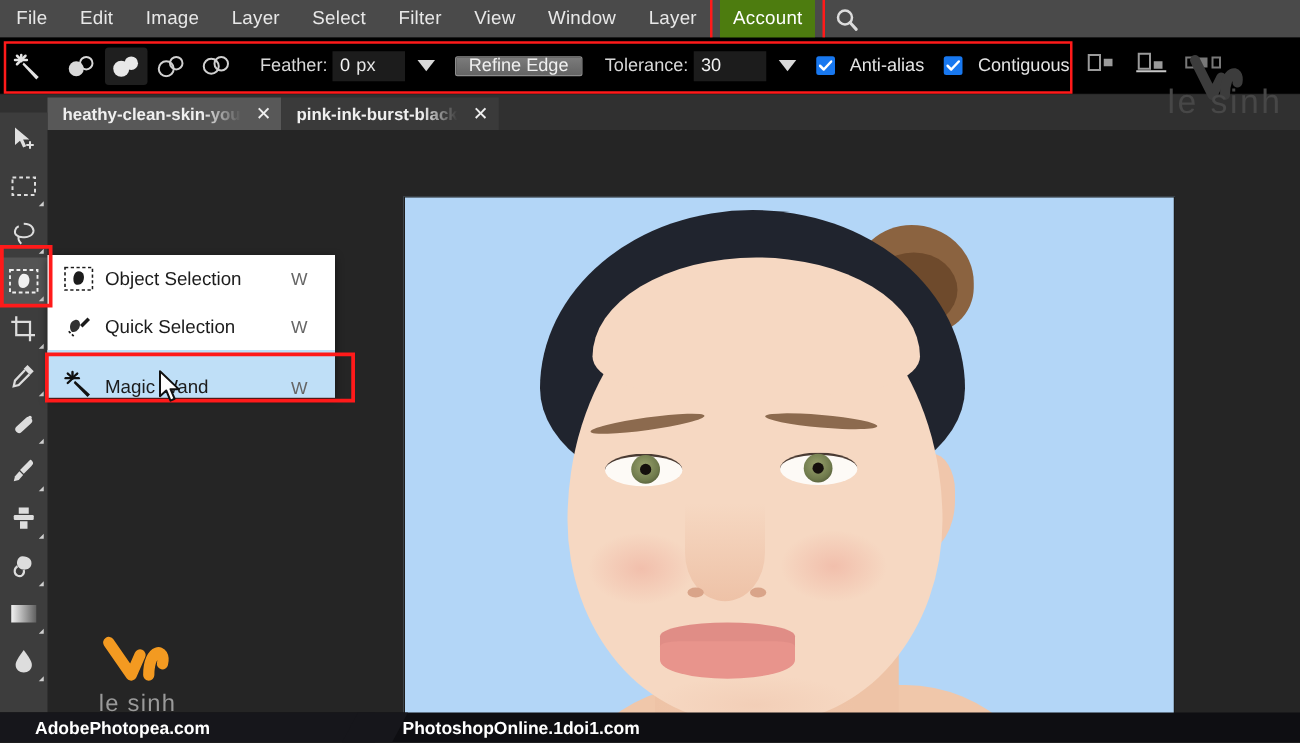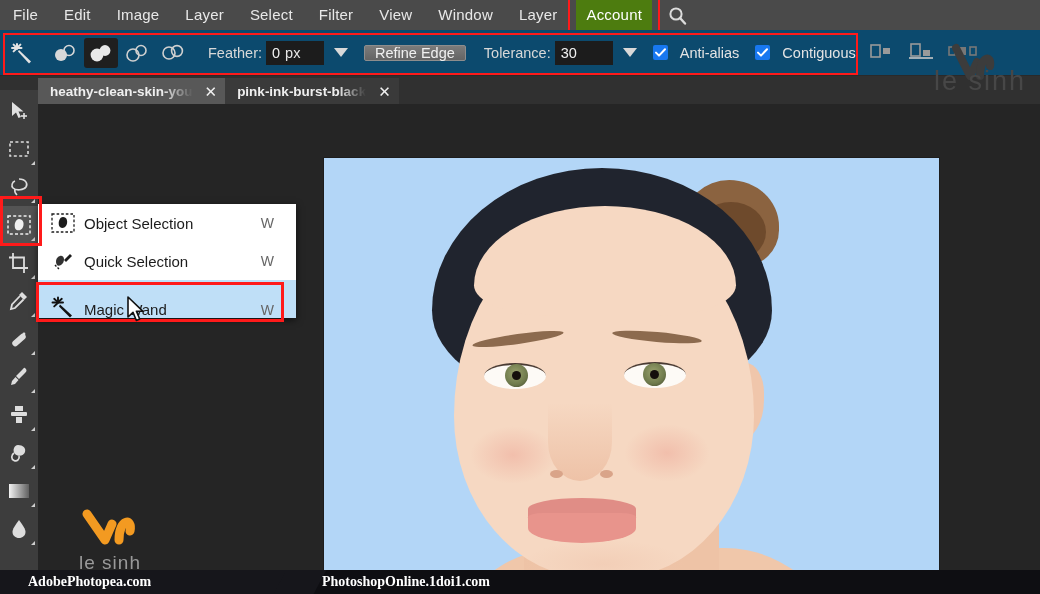--- a/index.html
+++ b/index.html
@@ -15,21 +15,21 @@
   .menu-item.account { background:#4d7c0f; color:#fff; padding:12px 10px;
     line-height:22px; margin:0 6px; position:relative; }
   .menu-account-wrap { position:relative; display:flex; align-items:center; }
   .menu-hl { position:absolute; left:-2px; top:-2px; right:-2px; bottom:-2px;
     border:2px solid #ff1a1a; pointer-events:none; }
   .search-ic { width:26px; height:30px; display:flex; align-items:center;
     justify-content:center; margin-left:6px; }
 
   
   .optbar { position:absolute; left:0; top:30px; width:1040px; height:46px;
-    background:#0c4a6e; display:flex; align-items:center; border-bottom:1px solid #2a2a2a; }
+    background:#000000; display:flex; align-items:center; border-bottom:1px solid #2a2a2a; }
   .opt-wand { width:44px; height:46px; display:flex; align-items:center; justify-content:center; }
   .selmodes { display:flex; align-items:center; gap:2px; margin-left:4px; }
   .selmode { width:34px; height:30px; display:flex; align-items:center; justify-content:center;
     border-radius:3px; }
   .selmode.on { background:#1f1f1f; }
   .opt-label { color:#d8d8d8; font-size:14.5px; margin-left:18px; white-space:nowrap; }
   .numfield { background:#1c1c1c; color:#f2f2f2; font-size:14.5px;
     height:24px; display:flex; align-items:center; padding:0 6px; min-width:58px;
     margin-left:4px; }
   .numfield .unit { color:#e6e6e6; margin-left:5px; }
@@ -67,21 +67,21 @@
     background:#3d3d3d; padding-top:2px; }
   .tool { width:38px; height:38px; display:flex; align-items:center; justify-content:center;
     position:relative; }
   .tool.sel { background:#545454; }
   .tool .corner { position:absolute; right:3px; bottom:3px; width:0;height:0;
     border-left:4px solid transparent; border-bottom:4px solid #cfcfcf; }
   .tool-hl { position:absolute; left:0px; top:196px; width:42px; height:50px;
     border:3px solid #ff1a1a; pointer-events:none; z-index:25; }
 
   
-  .flyout { position:absolute; left:38px; top:204px; width:258px; background:#ffffff;
+  .flyout { position:absolute; left:38px; top:204px; width:230px; background:#ffffff;
     box-shadow:0 2px 7px rgba(0,0,0,.6); z-index:20; }
   .fly-item { height:38px; display:flex; align-items:center; padding:0 10px;
     font-size:15px; color:#1c1c1c; }
   .fly-item.hot { background:#bfdff7;align-items:flex-end; }
   .fly-ic { width:30px; display:flex; align-items:center; justify-content:center; }
   .fly-label { flex:1; margin-left:6px; }
   .fly-key { color:#666; font-size:14px; margin-right:12px; }
   .fly-hl { position:absolute; left:36px; top:282px; width:248px; height:40px;
     border:3px solid #ff1a1a; pointer-events:none; z-index:26; }
 
@@ -150,21 +150,21 @@
   .wm-logo-txt { font-size:19px; color:#9a9a9a; letter-spacing:1px; margin-top:-4px; }
 
   
   .banner { position:absolute; left:0; bottom:0; width:1040px; height:24px;
     background:#0e0e12; z-index:50; }
   .banner .seg-a { position:absolute; left:0; top:0; width:300px; height:24px;
     background:#16161b; }
   .banner .seg-slant { position:absolute; left:280px; top:0; width:40px; height:24px;
     background:#16161b; transform:skewX(-28deg); }
   .banner .b-txt { position:absolute; top:0; height:24px; line-height:24px;
-    color:#ffffff; font-size:14px; font-weight:bold;font-family:Liberation Serif, serif; }
+    color:#ffffff; font-size:14px; font-weight:bold; }
   .banner .b1 { left:28px; }
   .banner .b2 { left:322px; }
 </style>
 </head>
 <body>
 
 <div id="app">
 
   <div class="menubar">
     <div class="menu-item">File</div>

